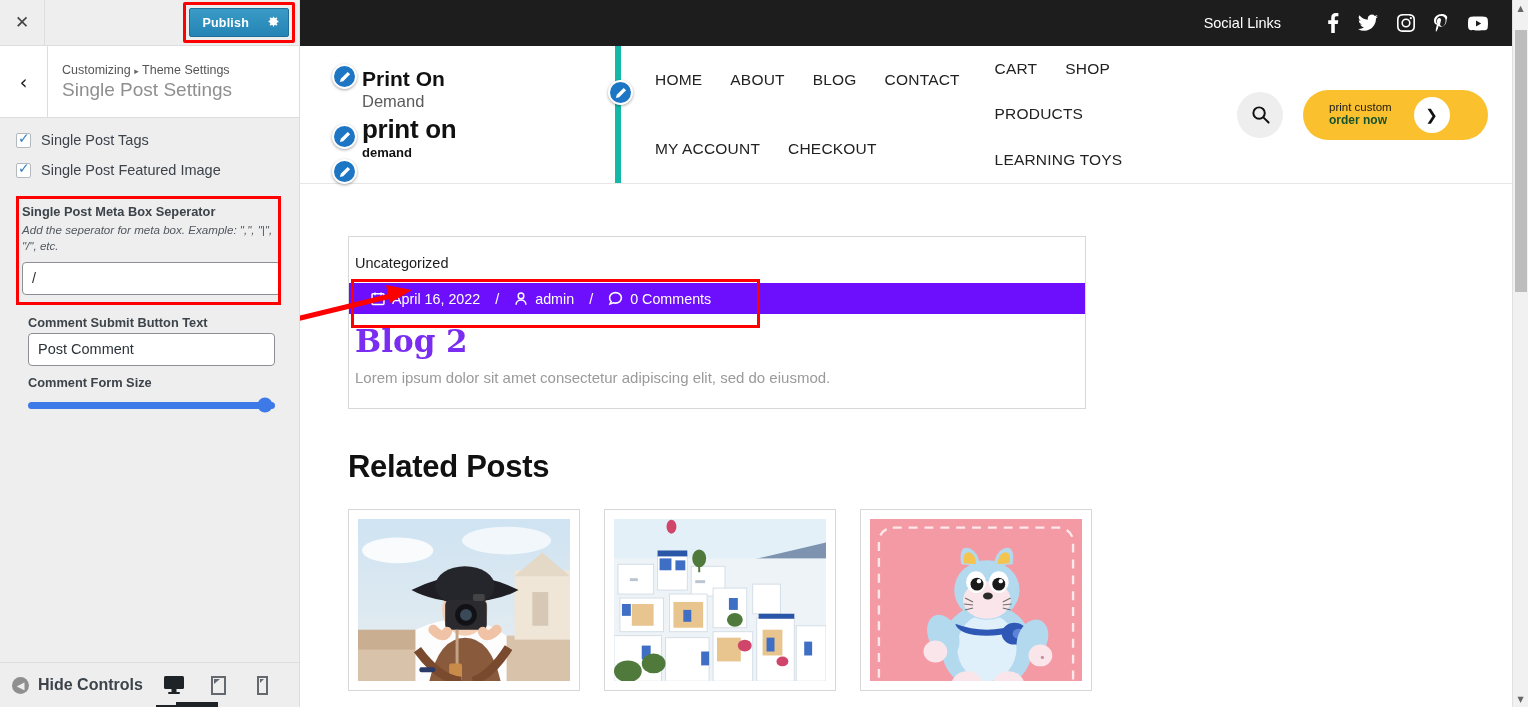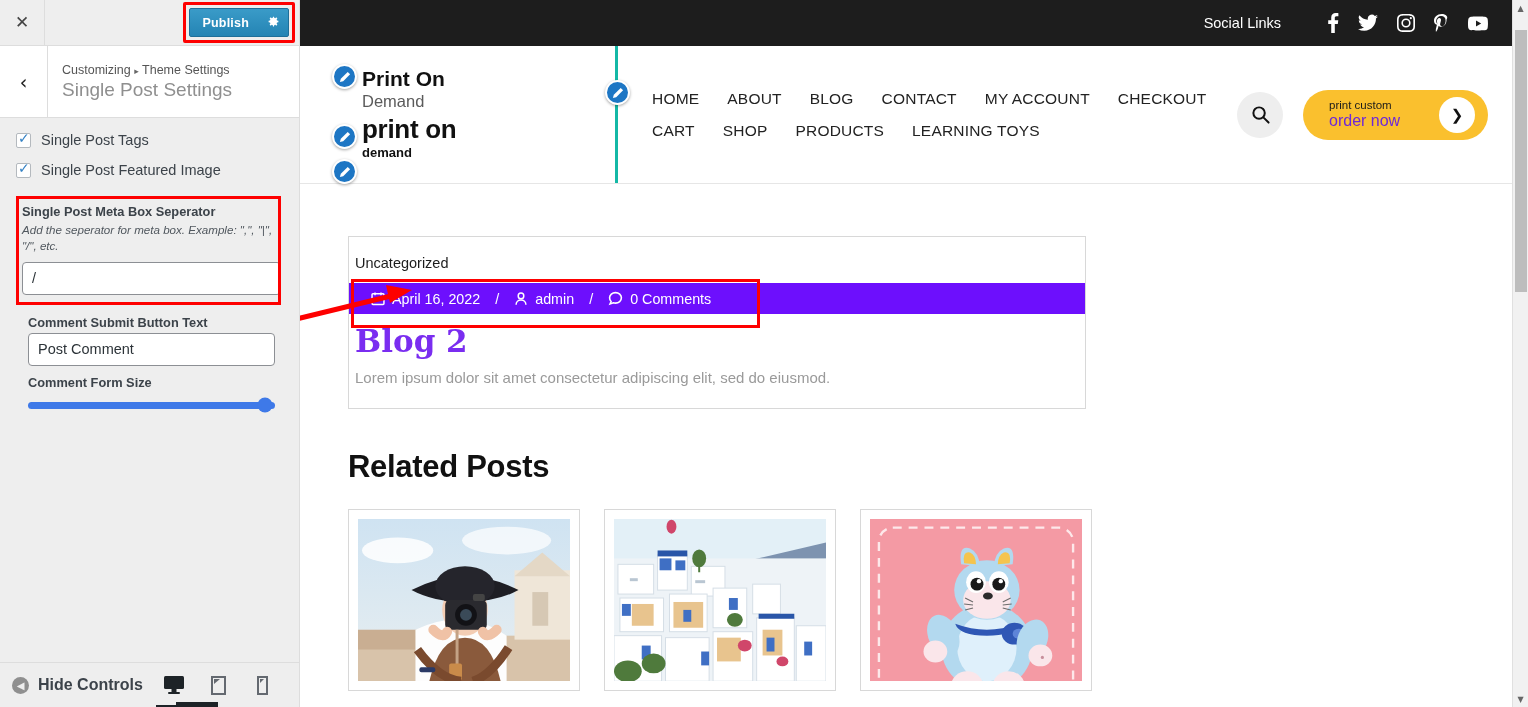--- a/index.html
+++ b/index.html
@@ -177,22 +177,22 @@
   .edit-pencil {
     position: absolute; width: 25px; height: 25px; border-radius: 50%;
     background: #1d76c4; border: 2px solid #fff;
     box-shadow: 0 1px 3px rgba(0,0,0,.35);
     display: flex; align-items: center; justify-content: center;
     cursor: pointer; z-index: 5;
   }
   .edit-pencil svg { fill: #fff; display: block; }
 
   .nav-col {
-    flex: 1; border-left: 3px solid #14b8a6;
-    display: flex; flex-direction: column; justify-content: center;
+    flex: 1; border-left: 6px solid #14b8a6;
+    display: flex; justify-content: center;
     padding-left: 34px; position: relative;
   }
   .nav-row { display: flex; flex-wrap: wrap; align-items: center; }
   .nav-item {
     font-size: 15.5px; color: #222; margin-right: 28px;
     cursor: pointer; padding: 7px 0; letter-spacing: .2px;
   }
   .header-right {
     display: flex; align-items: center; gap: 20px;
     padding-right: 40px;
@@ -200,25 +200,24 @@
   .search-circle {
     width: 46px; height: 46px; border-radius: 50%;
     background: #eeeeee; display: flex; align-items: center; justify-content: center;
     cursor: pointer;
   }
   .cta-btn {
     display: flex; align-items: center;
     background: #fac02e; border-radius: 30px;
     height: 50px; padding: 0 6px 0 26px; cursor: pointer;
     min-width: 185px;
-    gap: 17px;
   }
   .cta-text { display: flex; flex-direction: column; line-height: 1.15; }
   .cta-sm { font-size: 11.5px; color: #1a1a1a; }
-  .cta-lg { font-size: 16px; font-weight: normal; color: #6d28d9; }
+  .cta-lg { font-size: 12px; font-weight: bold; color: #14532d; }
   .cta-arrow {
     width: 36px; height: 36px; border-radius: 50%;
     background: #fff; margin-left: 22px;
     display: flex; align-items: center; justify-content: center;
     font-size: 15px; color: #111; font-family: "DejaVu Sans", sans-serif;
   }
 
   
   .content { padding: 52px 0 0 48px; position: relative; }
   .post-card {

